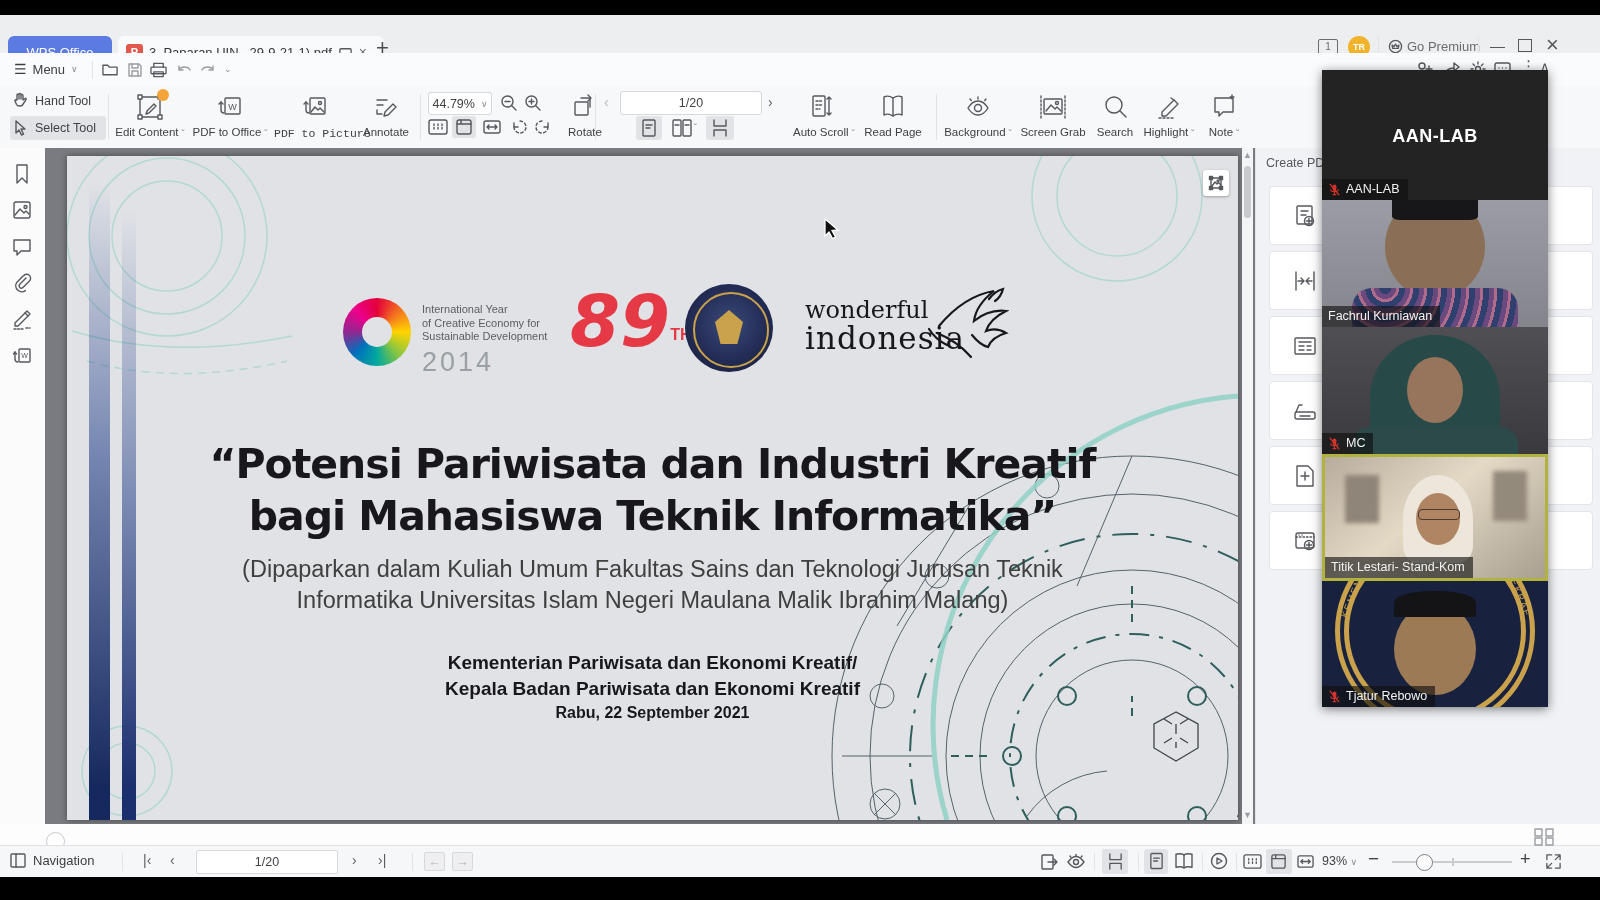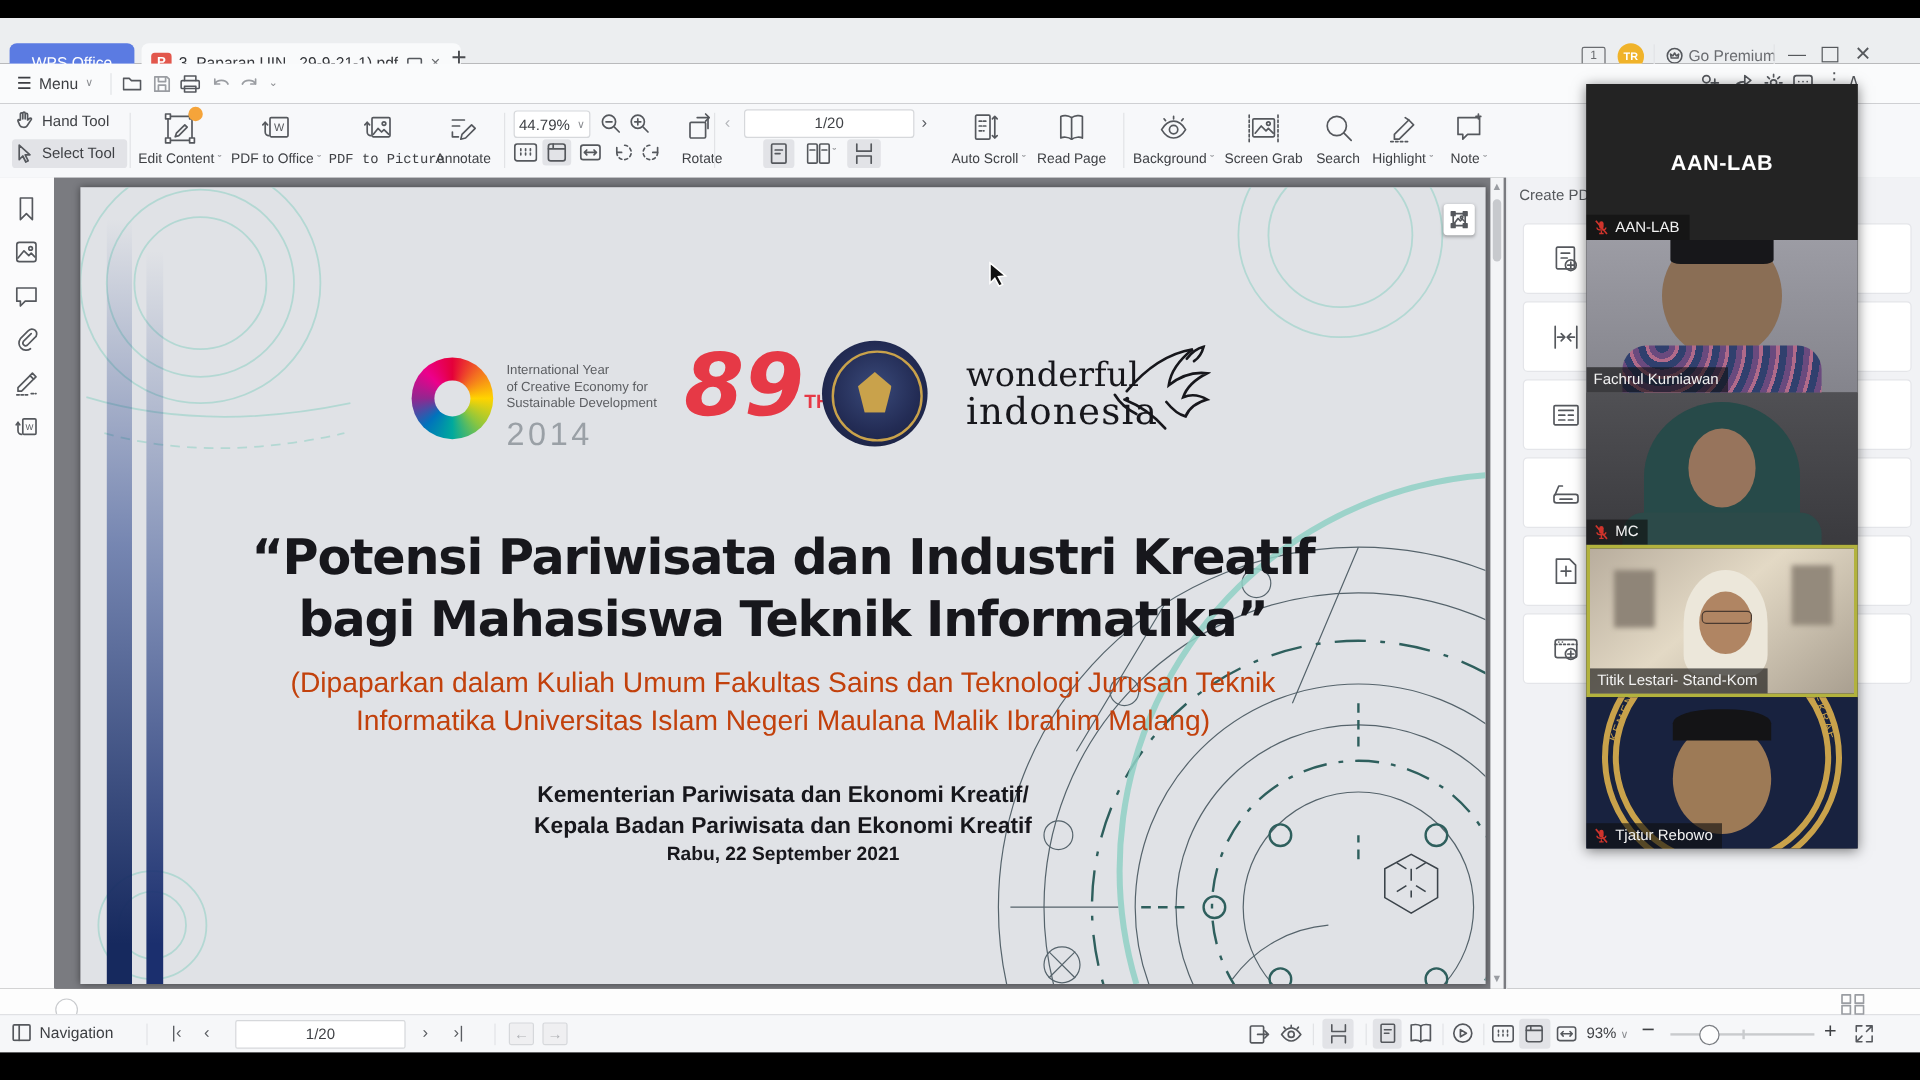--- a/index.html
+++ b/index.html
@@ -29,21 +29,21 @@
   
   #lsidebar{left:0;top:148px;width:45px;height:676px;background:#fbfbfc;border-right:1px solid #ececee;}
   .sideic{position:absolute;left:11px;width:22px;height:22px;}
   
   #docarea{left:45px;top:148px;width:1210px;height:676px;background:#7a7b80;}
   #slide{left:67px;top:156px;width:1171px;height:664px;background:#e0e2e6;overflow:hidden;
          box-shadow:0 0 6px rgba(0,0,0,.45);}
   .stripe{position:absolute;top:0;height:664px;}
   .slide-title{position:absolute;width:1171px;text-align:center;font-family:"DejaVu Sans",sans-serif;
                font-weight:bold;color:#17171c;font-size:41px;letter-spacing:-1px;line-height:52px;}
-  .slide-sub{position:absolute;width:1171px;text-align:center;font-size:23.5px;color:#c2410c;line-height:31px;}
+  .slide-sub{position:absolute;width:1171px;text-align:center;font-size:23.5px;color:#404040;line-height:31px;}
   .slide-org{position:absolute;width:1171px;text-align:center;font-weight:bold;font-size:19px;color:#17171c;line-height:26px;}
   .slide-date{position:absolute;width:1171px;text-align:center;font-weight:bold;font-size:16px;color:#17171c;}
   .logoTxt{font-size:11px;color:#5c5e62;line-height:13.5px;}
   
   #rpanel{left:1255px;top:148px;width:345px;height:676px;background:#f1f2f5;border-left:1px solid #e2e3e6;}
   .pcard{position:absolute;left:13px;width:300px;height:57px;background:#fff;border:1px solid #e4e5e9;
          border-radius:4px;display:flex;align-items:center;gap:12px;padding-left:22px;font-size:12.5px;color:#4a4c50;}
   
   #voverlay{left:1322px;top:70px;width:226px;height:637px;background:#1b1b1b;box-shadow:0 2px 10px rgba(0,0,0,.5);}
   .vtile{position:absolute;left:0;width:226px;overflow:hidden;}
@@ -426,21 +426,21 @@
       <div style="font-size:27px;color:#9aa0a6;letter-spacing:3px;margin-top:3px;">2014</div>
     </div>
     <div class="abs" style="left:503px;top:125px;color:#e63946;">
       <span style="font-family:'DejaVu Sans',sans-serif;font-weight:bold;font-size:72px;line-height:80px;font-style:italic;">89</span><sup style="font-size:16px;font-weight:bold;">TH</sup>
     </div>
     <div class="abs" style="left:618px;top:128px;width:88px;height:88px;border-radius:50%;background:radial-gradient(circle at 50% 45%, #3a4a7a 0%, #232c55 55%, #151b36 100%);">
       <div style="position:absolute;left:8px;top:8px;width:72px;height:72px;border-radius:50%;border:2px solid #c9a24b;"></div>
       <div style="position:absolute;left:30px;top:26px;width:28px;height:34px;background:#c9a24b;clip-path:polygon(50% 0,100% 35%,80% 100%,20% 100%,0 35%);"></div>
     </div>
     <div class="abs" style="left:738px;top:140px;color:#17171c;">
-      <div style="font-family:'DejaVu Serif',serif;font-size:28px;">wonderful</div>
+      <div style="font-family:'DejaVu Serif',serif;font-size:24px;">wonderful</div>
       <div style="font-family:'DejaVu Serif',serif;font-size:31px;letter-spacing:1px;margin-top:-4px;">indonesia</div>
     </div>
     <svg class="abs" style="left:852px;top:125px;" width="90" height="85" viewBox="0 0 90 85" fill="none" stroke="#17171c" stroke-width="2.2" stroke-linecap="round">
       <path d="M20 45 q25-30 55-35 q-18 14-20 30 q15-12 32-10 q-16 8-20 20 q10-4 20 2 q-14 4-18 14 q-8-2-16-12"></path>
       <path d="M18 52 q20 8 34 24 M10 48 q6 10 18 16"></path>
       <path d="M70 18 q6-8 14-10 q-2 8-8 12"></path>
     </svg>
 
     <div class="slide-title" style="top:282px;">
       <div>“Potensi Pariwisata dan Industri Kreatif</div>

